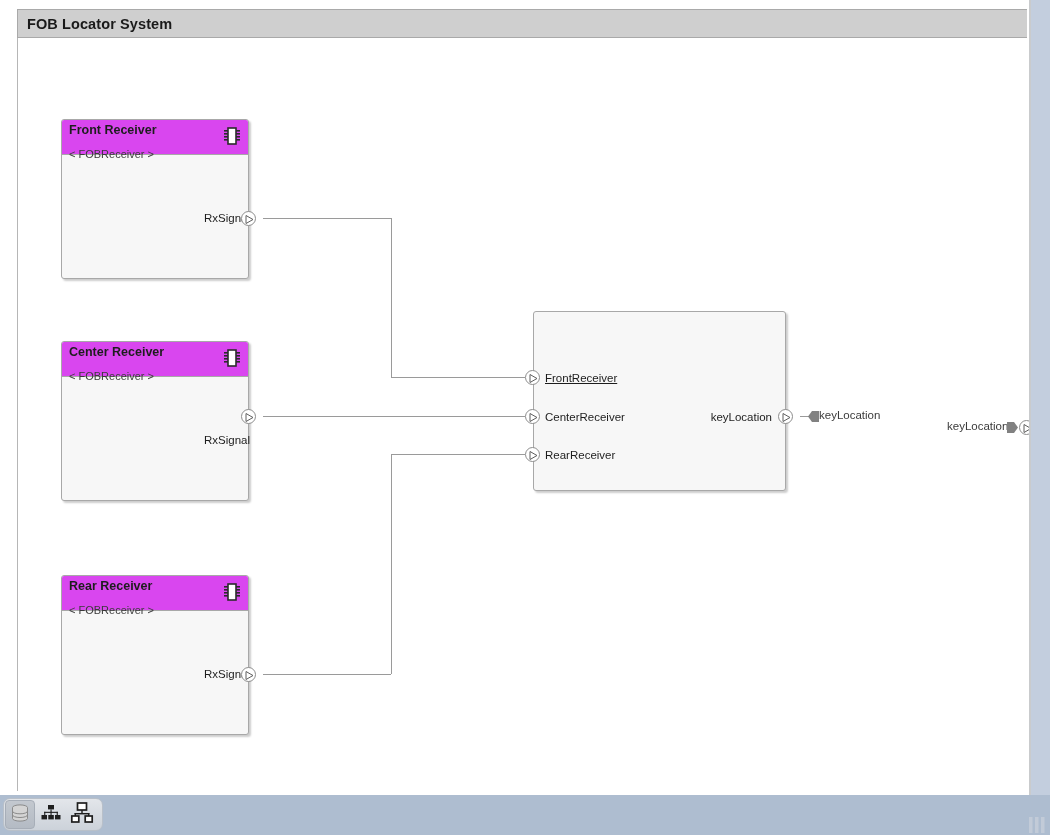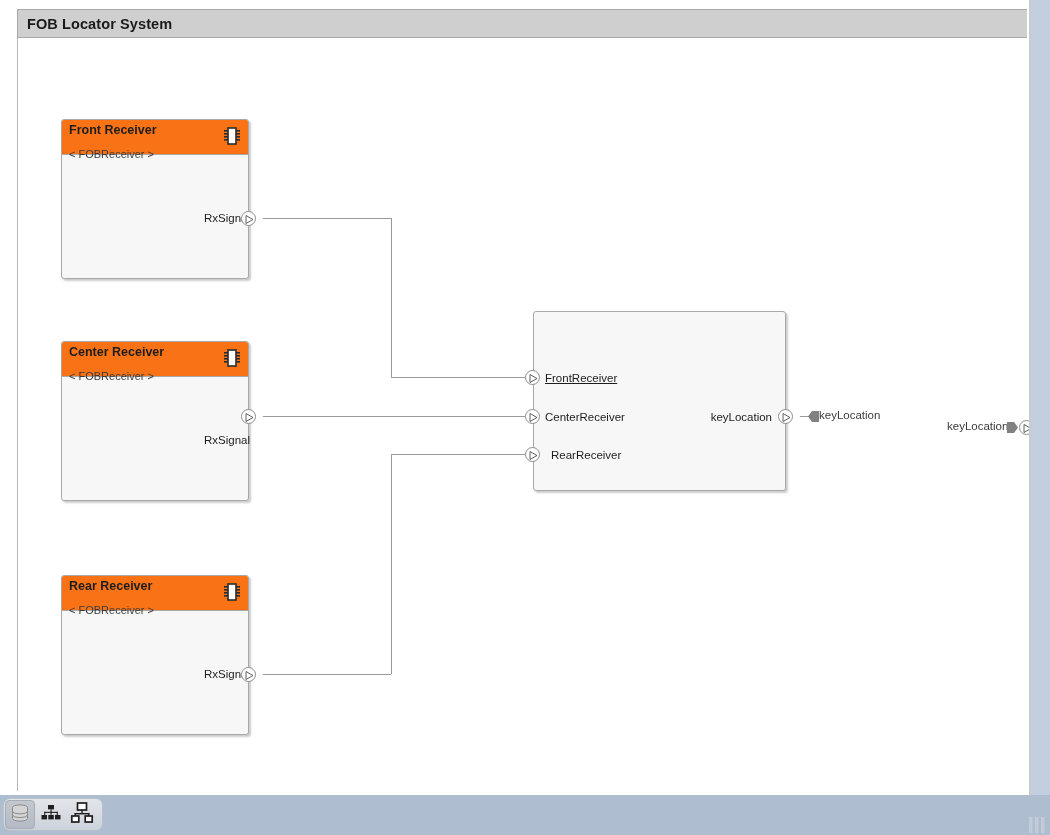--- a/index.html
+++ b/index.html
@@ -54,21 +54,21 @@
     position:absolute;
     background:#f7f7f7;
     border:1px solid #a8a8a8;
     border-radius:3px;
     box-sizing:border-box;
     box-shadow:2px 2px 2px rgba(0,0,0,0.20);
   }
   .block-header{
     position:relative;
     height:33px;
-    background:#f97316;
+    background:#d946ef;
     border-bottom:1px solid #a8a8a8;
     box-sizing:border-box;
     border-radius:2px 2px 0 0;
   }
   .block-header.tall{height:35px;}
   .block-title{
     position:absolute;left:7px;top:3px;
     font-size:12.5px;font-weight:bold;color:#1d1d1d;
     white-space:nowrap;
   }
@@ -247,21 +247,21 @@
       </div>
       <div class="port" style="left:241px;top:667px;">
         <svg width="9" height="9" viewBox="0 0 9 9">
             <path d="M1,0.5 L8,4.5 L1,8.5 Z" fill="#ffffff" stroke="#5e5e5e" stroke-width="1"></path>
           </svg>
       </div>
 
       <div class="block" style="left:533px;top:311px;width:253px;height:180px;">
         <span class="port-label" style="left:11px;top:60px;text-decoration:underline;">FrontReceiver</span>
         <span class="port-label" style="left:11px;top:99px;">CenterReceiver</span>
-        <span class="port-label" style="left:17px;top:137px;">RearReceiver</span>
+        <span class="port-label" style="left:11px;top:137px;">RearReceiver</span>
         <span class="port-label right-align" style="left:143px;top:99px;width:95px;">keyLocation</span>
       </div>
       <div class="port" style="left:525px;top:370px;">
         <svg width="9" height="9" viewBox="0 0 9 9">
             <path d="M1,0.5 L8,4.5 L1,8.5 Z" fill="#ffffff" stroke="#5e5e5e" stroke-width="1"></path>
           </svg>
       </div>
       <div class="port" style="left:525px;top:409px;">
         <svg width="9" height="9" viewBox="0 0 9 9">
             <path d="M1,0.5 L8,4.5 L1,8.5 Z" fill="#ffffff" stroke="#5e5e5e" stroke-width="1"></path>

